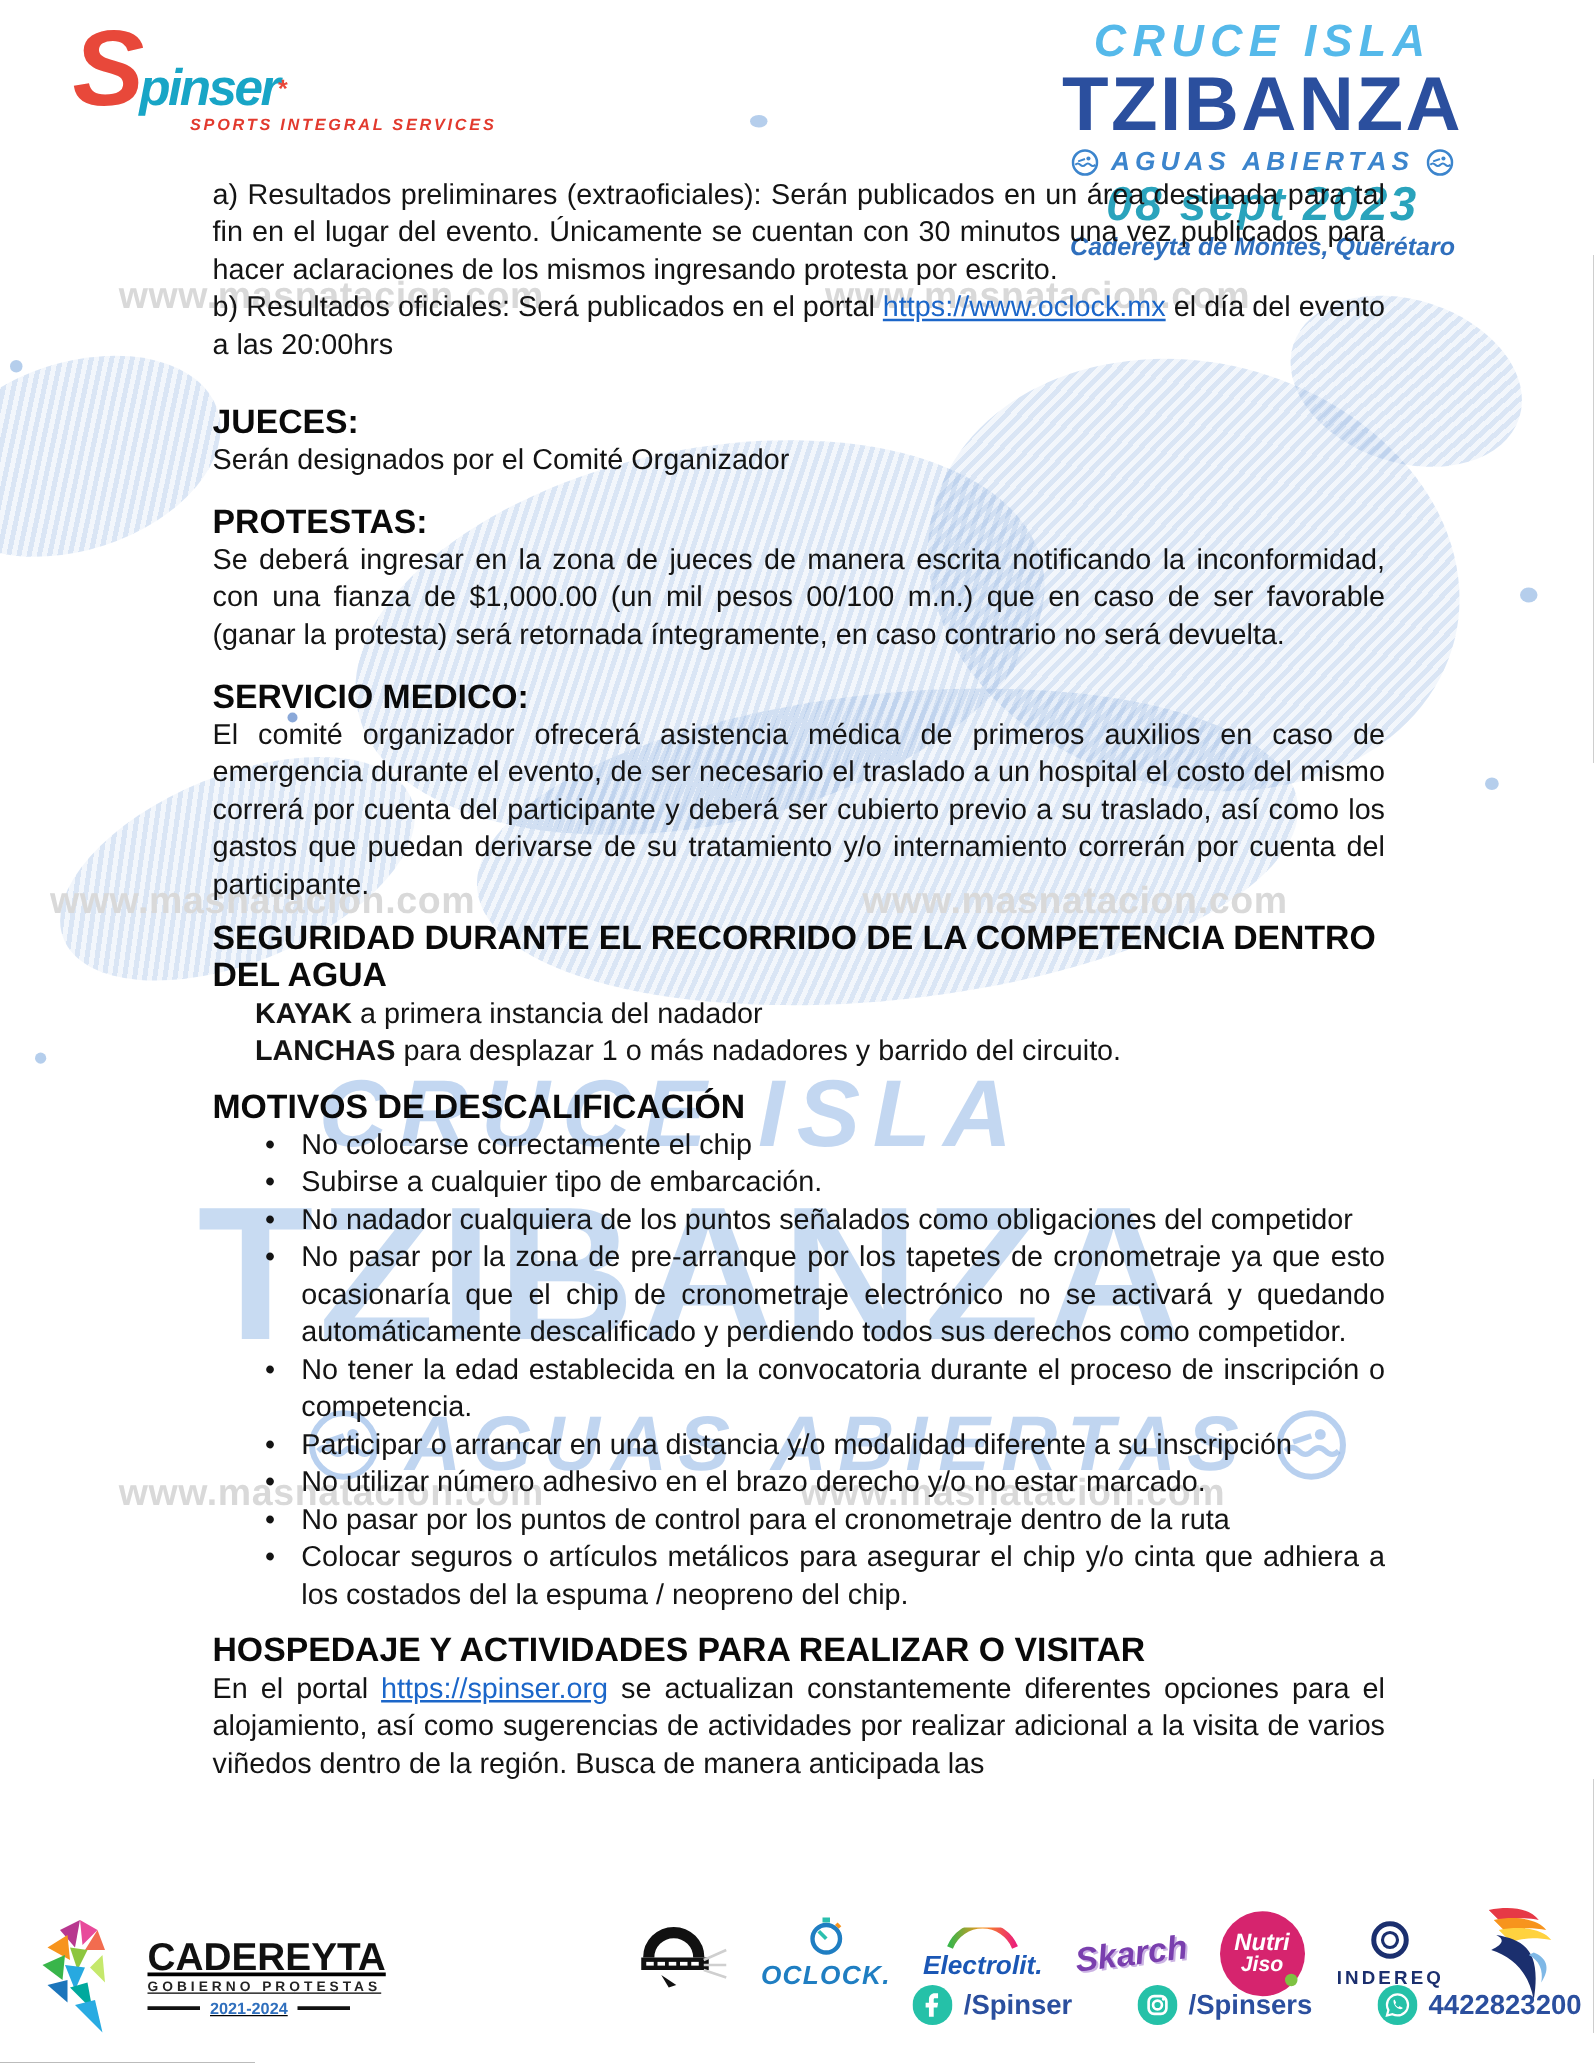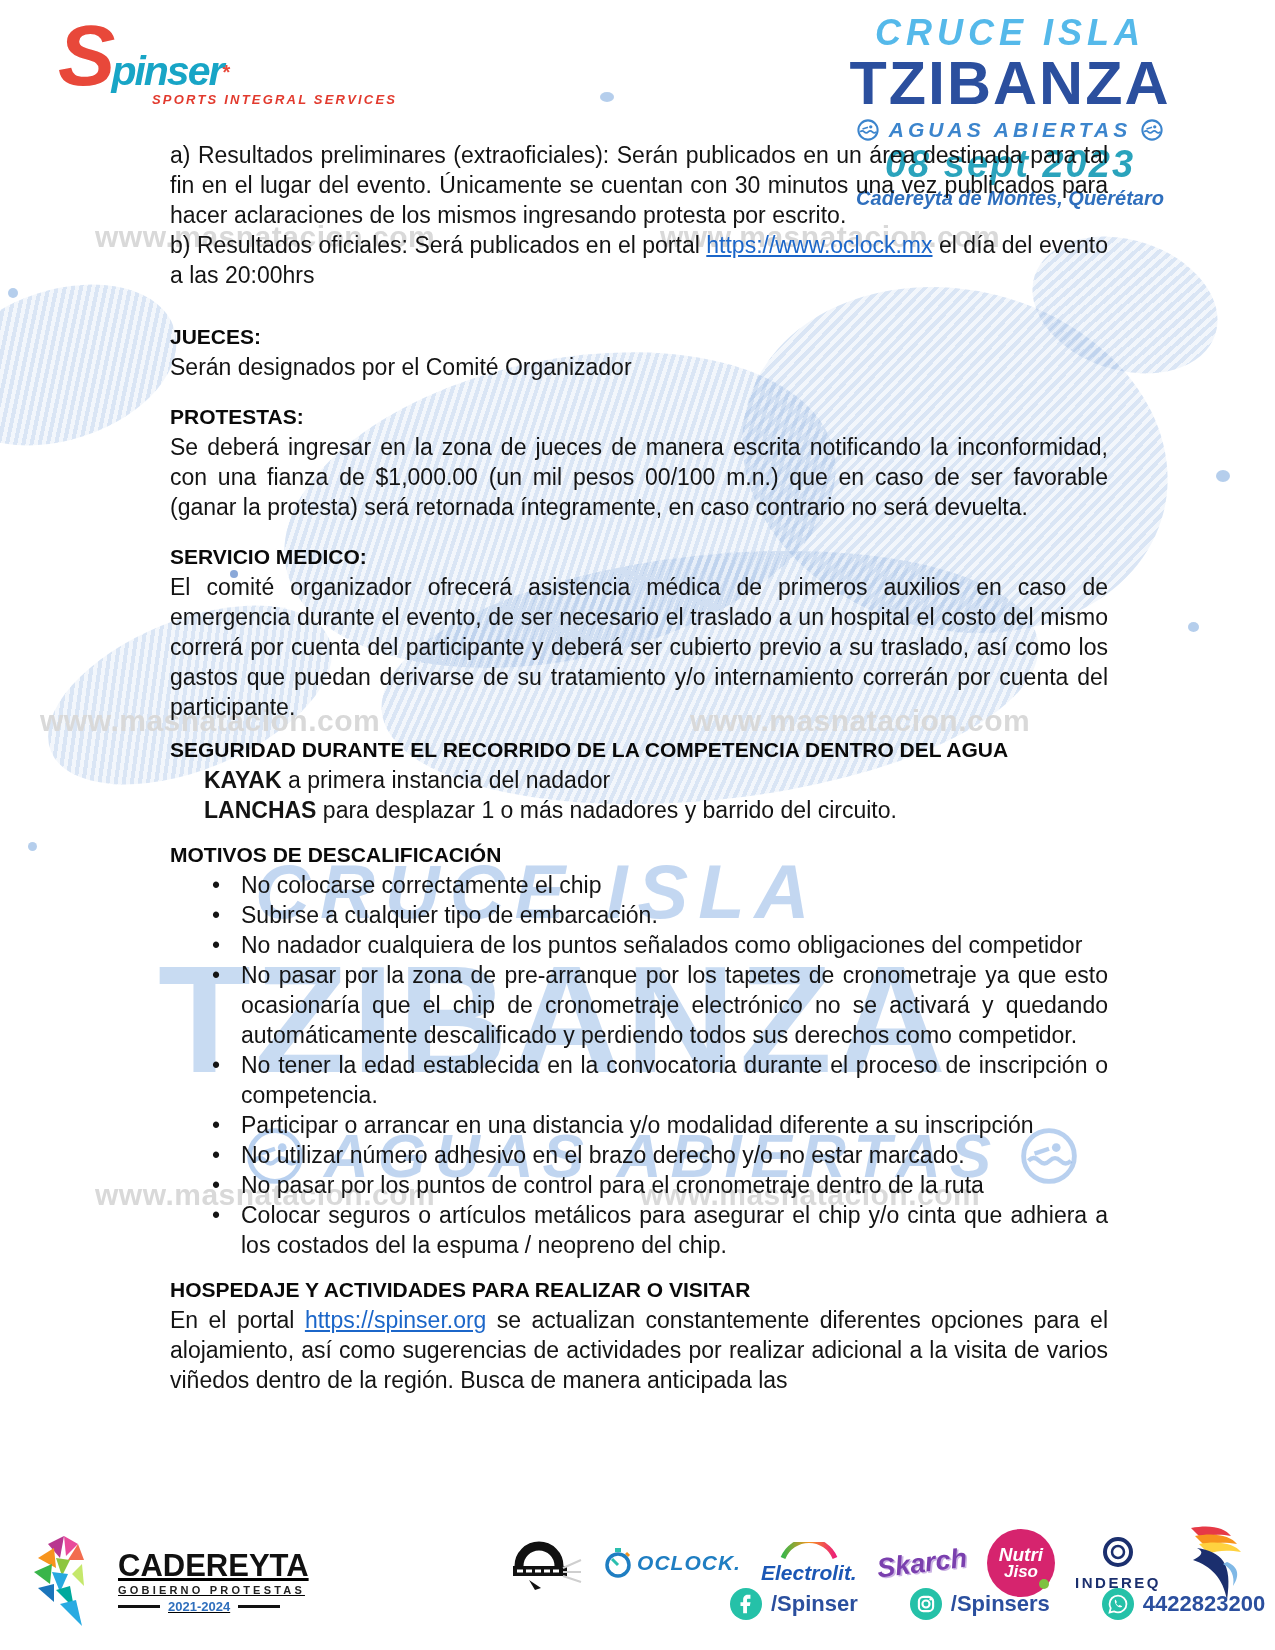--- a/index.html
+++ b/index.html
@@ -51,39 +51,39 @@
   .ev-cat{display:flex;align-items:center;justify-content:center;gap:10px;font-size:21px;font-weight:800;
           font-style:italic;color:#3c85cd;letter-spacing:4px;margin-top:4px;white-space:nowrap;}
   .swim-icon{width:22px;height:22px;flex:0 0 auto;}
   .ev-date{font-size:38px;font-weight:800;font-style:italic;color:#2aa3bc;margin-top:1px;letter-spacing:2px;white-space:nowrap;}
   .ev-loc{font-size:20px;font-weight:800;font-style:italic;color:#2f6fbd;margin-top:1px;white-space:nowrap;}
 
   
   .doc{position:absolute;left:170px;top:140px;width:938px;font-size:23px;line-height:30px;
        color:#141414;text-align:justify;z-index:2;}
   .doc p{margin:0;}
-  .hd{margin:0;font-size:21px;font-weight:800;color:#0a0a0a;text-align:left;}
+  .hd{margin:0;font-size:27px;font-weight:800;color:#0a0a0a;text-align:left;}
   .mt-lg{margin-top:32px;} .mt-md{margin-top:20px;} .mt-sm{margin-top:13px;} .mt-xs{margin-top:15px;}
   .link{color:#1b66c9;text-decoration:underline;cursor:pointer;}
   .ind{padding-left:34px;}
   .bullets{margin:0;padding:0;list-style:none;}
   .bullets li{position:relative;padding-left:71px;text-align:justify;}
   .bullets li::before{content:"\2022";position:absolute;left:42px;top:0;}
 
   
   .cadereyta{position:absolute;left:26px;top:1534px;display:flex;align-items:center;gap:10px;z-index:2;text-decoration:underline;}
   .cad-name{font-size:31px;font-weight:900;color:#111;line-height:1;white-space:nowrap;}
   .cad-sub{font-size:11px;font-weight:700;color:#222;letter-spacing:3.2px;margin-top:3px;white-space:nowrap;}
   .cad-term{display:flex;align-items:center;gap:8px;font-size:13px;font-weight:700;color:#2f6fbd;margin-top:3px;}
   .dash{width:42px;height:3px;background:#111;}
 
   .sponsors{position:absolute;left:505px;top:1518px;width:742px;height:90px;display:flex;
             align-items:center;justify-content:space-between;z-index:2;}
   .sp{display:flex;flex-direction:column;align-items:center;justify-content:center;gap:1px;}
-  .ocl-row{display:flex;align-items:center;gap:4px;}
+  .ocl-row{display:flex;align-items:center;gap:4px;flex-direction:column;}
   .ocl-text{font-size:21px;font-weight:800;font-style:italic;color:#1f7ec2;letter-spacing:1px;}
   .elec-text{font-size:21px;font-weight:800;font-style:italic;color:#1b57b5;}
   .skarch-text{font-size:27px;font-weight:800;font-style:italic;color:#7a3fae;transform:rotate(-7deg);
                display:inline-block;text-shadow:1.5px 1.5px 0 #cbb3e3;}
   .nj-circle{width:68px;height:68px;border-radius:50%;background:#d6246e;color:#fff;display:flex;
              flex-direction:column;align-items:center;justify-content:center;font-style:italic;
              font-weight:800;line-height:.95;position:relative;}
   .nj-t{font-size:19px;} .nj-b{font-size:17px;}
   .nj-apple{position:absolute;right:6px;bottom:8px;width:10px;height:10px;border-radius:50%;background:#7ec242;}
   .ind-text{font-size:15px;font-weight:800;color:#1b2f6e;letter-spacing:2.5px;margin-top:2px;}

